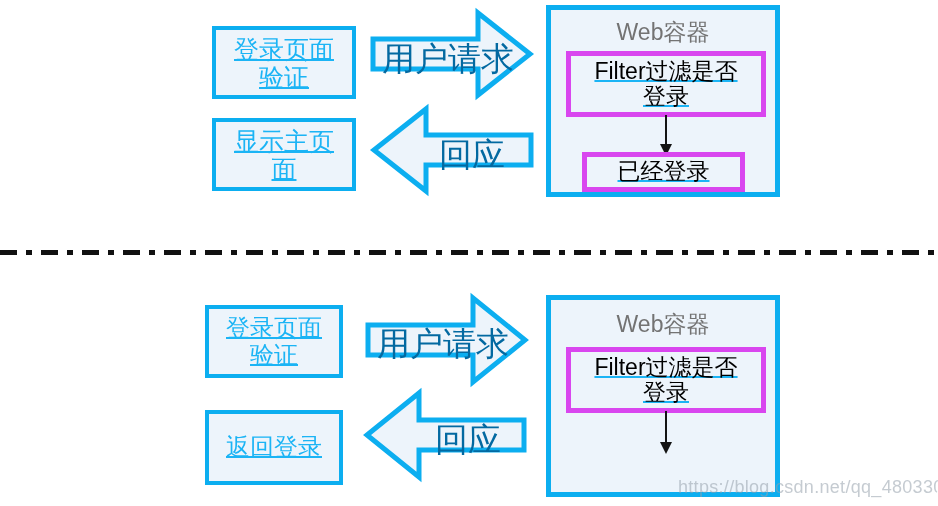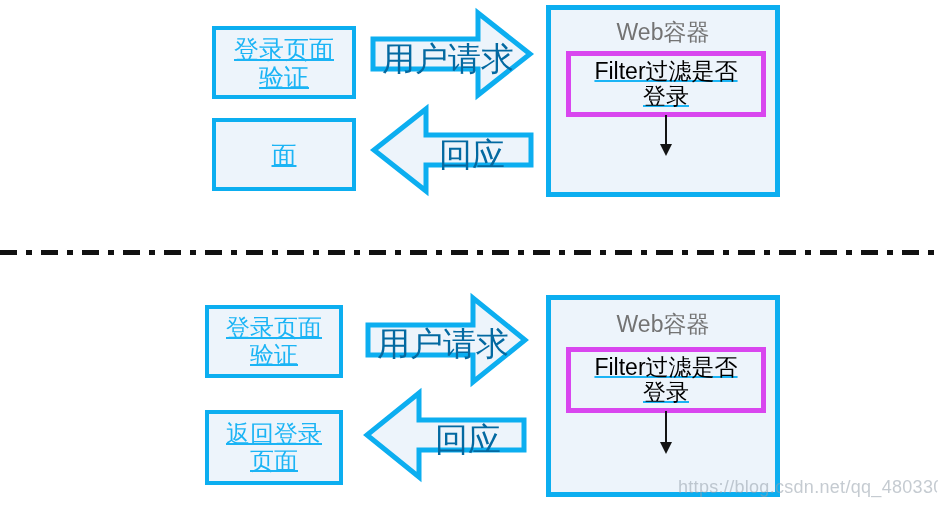--- a/index.html
+++ b/index.html
@@ -130,20 +130,21 @@
 
   <div class="box" style="left:212px; top:26px; width:144px; height:73px; font-size:25px;">
     <span>
       <span class="txt">登录页面</span>
       <span class="txt">验证</span>
     </span>
   </div>
 
   <div class="box" style="left:212px; top:118px; width:144px; height:73px; font-size:25px;">
     <span>
+      <span class="txt">显示主页</span>
       <span class="txt">面</span>
     </span>
   </div>
 
   <div class="arrow-wrap" style="left:370px; top:8px; width:164px; height:92px;">
     <svg width="164" height="92" viewBox="0 0 164 92">
       <path d="M3,31 L108,31 L108,5 L160,46 L108,87 L108,61 L3,61 Z" fill="#EDF4FB" stroke="#0CAEF0" stroke-width="5" stroke-linejoin="miter"></path>
     </svg>
     <span class="arrow-label" style="left:12px; top:34px;">用户请求</span>
   </div>
@@ -165,35 +166,39 @@
       </span>
     </div>
 
     <div class="connector" style="left:100px; top:105px; width:30px; height:42px;">
       <svg width="30" height="42" viewBox="0 0 30 42">
         <line x1="15" y1="0" x2="15" y2="31" stroke="#141414" stroke-width="2"></line>
         <path d="M9,29 L21,29 L15,41 Z" fill="#141414"></path>
       </svg>
     </div>
 
+    <div class="inner-box" style="left:31px; top:142px; width:163px; height:40px; font-size:23px;">
+      <span>
+        <span class="txt">已经登录</span>
+      </span>
+    </div>
   </div>
 
   <div class="divider" style="left:0px; top:250px; width:938px; height:5px;"></div>
 
   <div class="box" style="left:205px; top:305px; width:138px; height:73px; font-size:24px;">
     <span>
       <span class="txt">登录页面</span>
       <span class="txt">验证</span>
     </span>
   </div>
 
   <div class="box" style="left:205px; top:410px; width:138px; height:75px; font-size:24px;">
     <span>
       <span class="txt">返回登录</span>
-      <span class="txt">页面</span>
     </span>
   </div>
 
   <div class="arrow-wrap" style="left:365px; top:293px; width:164px; height:94px;">
     <svg width="164" height="94" viewBox="0 0 164 94">
       <path d="M3,32 L108,32 L108,5 L160,47 L108,89 L108,62 L3,62 Z" fill="#EDF4FB" stroke="#0CAEF0" stroke-width="5" stroke-linejoin="miter"></path>
     </svg>
     <span class="arrow-label" style="left:12px; top:34px;">用户请求</span>
   </div>
 

